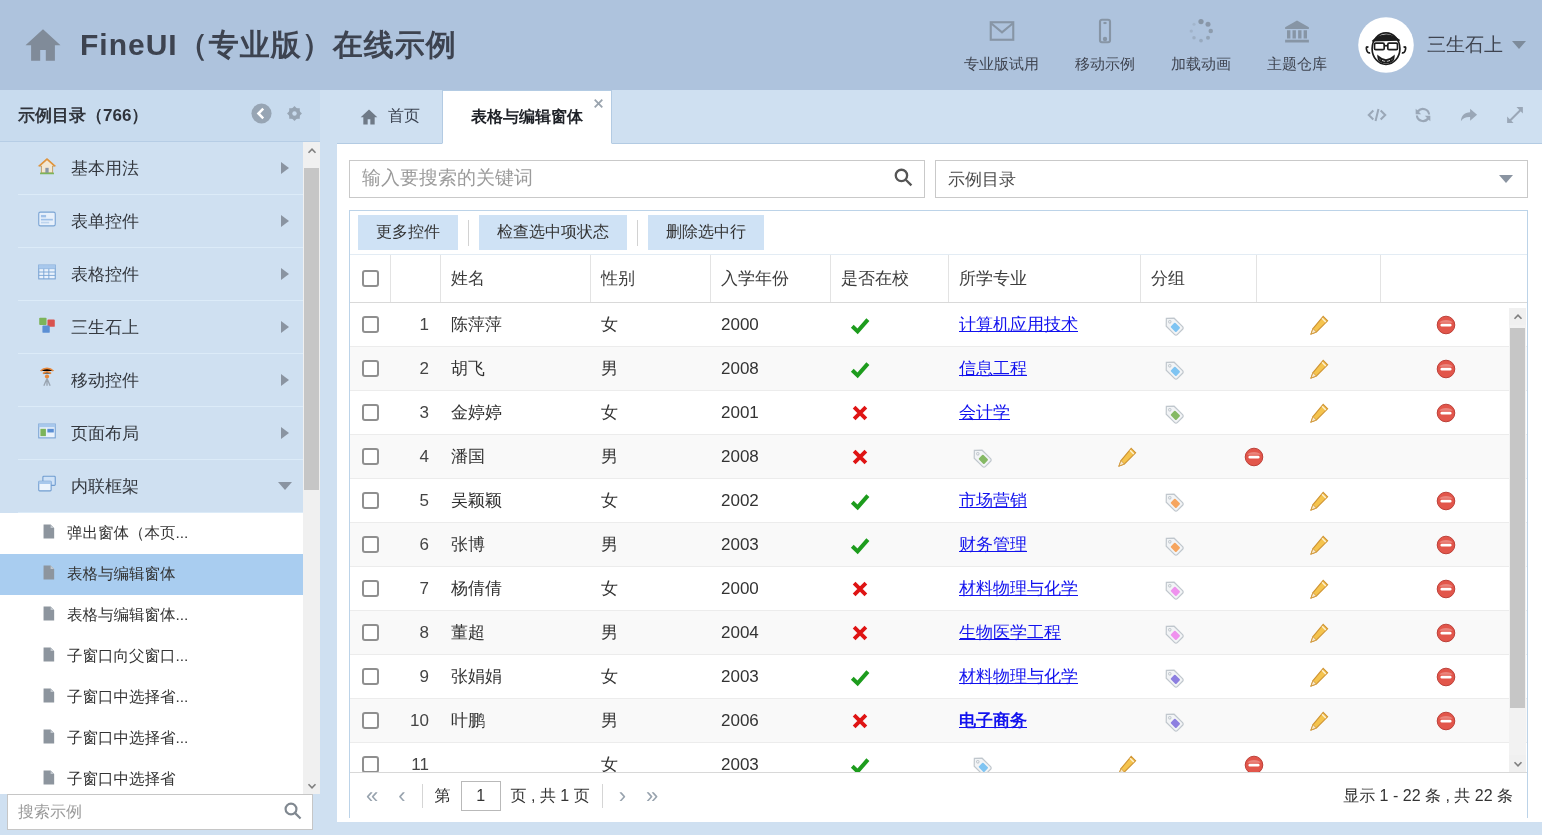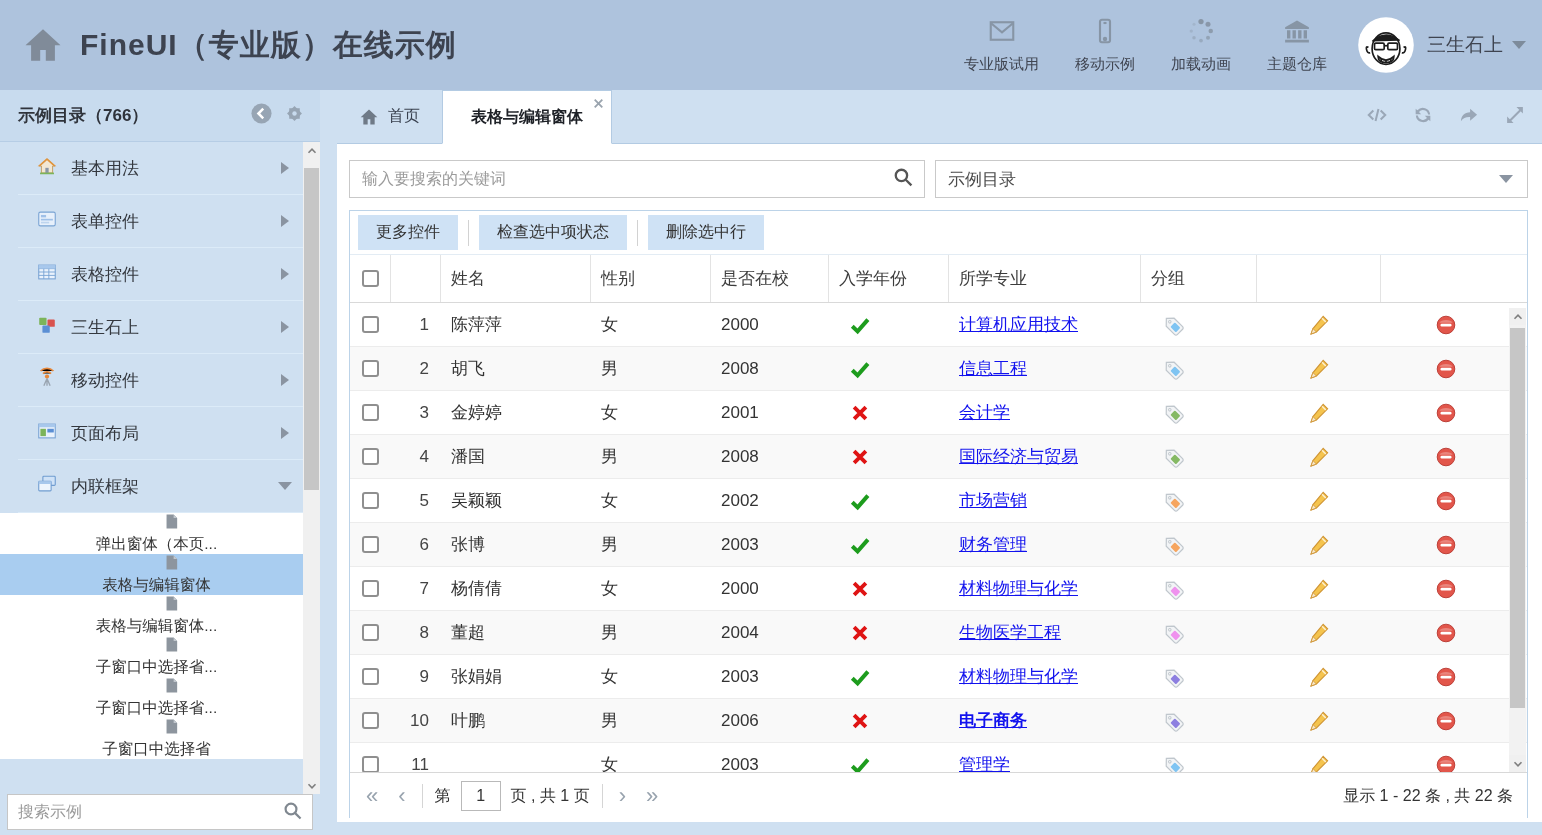--- a/index.html
+++ b/index.html
@@ -25,21 +25,21 @@
   .side-head { height:52px; display:flex; align-items:center; border-bottom:1px solid #b6cde5; background:#c8dbee; }
   .stitle { font-size:17px; font-weight:bold; color:#2f333b; margin-left:18px; white-space:nowrap; }
   .shicons { margin-left:auto; display:flex; gap:10px; margin-right:14px; align-items:center; }
   .shicons svg { width:23px; height:23px; cursor:pointer; }
   .side-list { position:absolute; top:52px; left:0; width:303px; bottom:41px; overflow:hidden; }
   .menu-item { height:53px; display:flex; align-items:center; border-bottom:1px solid #dcebf8; position:relative; cursor:pointer; background:#cfe0f1;margin-left:18px; }
   .menu-item svg.mi { width:22px; height:22px; margin-left:18px; flex:0 0 auto; }
   .menu-item .ml { font-size:17px; color:#34383f; margin-left:13px; white-space:nowrap; }
   .arr-right { position:absolute; right:14px; width:0; height:0; border-top:6px solid transparent; border-bottom:6px solid transparent; border-left:8px solid #8a94a1; }
   .arr-down  { position:absolute; right:11px; width:0; height:0; border-left:7px solid transparent; border-right:7px solid transparent; border-top:8px solid #8a94a1; }
-  .sub-item { height:41px; display:flex; align-items:center; background:#fff; cursor:pointer;flex-direction:column; }
+  .sub-item { height:41px; display:flex; align-items:center; background:#fff; cursor:pointer; }
   .sub-item.selected { background:#a9cdf0; }
   .sub-item svg { width:17px; height:17px; margin-left:40px; flex:0 0 auto; }
   .sub-item .sl { font-size:15.5px; color:#333; margin-left:10px; white-space:nowrap; }
   .side-scrollbar { position:absolute; top:52px; left:303px; width:17px; bottom:41px; background:#f0f0f0; }
   .sb-btn { position:absolute; left:0; width:17px; height:17px; display:flex; align-items:center; justify-content:center; background:#f0f0f0; cursor:pointer; }
   .sb-btn svg { width:12px; height:12px; }
   .sb-btn.up { top:0; } .sb-btn.down { bottom:0; }
   .sb-thumb { position:absolute; left:1px; width:15px; background:#c6c6c6; cursor:pointer; }
   .side-search { position:absolute; left:7px; bottom:5px; width:306px; height:36px; background:#fff; border:1px solid #c6c6c6; display:flex; align-items:center; }
   .side-search input { flex:1; border:none; outline:none; font-size:16px; color:#333; padding-left:10px; font-family:inherit; background:transparent; }
@@ -53,21 +53,21 @@
   .tab .tico { width:20px; height:20px; margin-right:9px; }
   .tab .tl { font-size:16px; color:#3a4250; white-space:nowrap; }
   .tab.active { background:#fff; border:1px solid #b3cbe3; border-bottom:1px solid #fff; margin-bottom:-1px; z-index:2; padding:0 28px; }
   .tab.active .tl { font-weight:bold; color:#1e2127; }
   .tab-close { position:absolute; top:5px; right:6px; width:13px; height:13px; cursor:pointer; }
   .tab-actions { margin-left:auto; display:flex; align-items:center; gap:24px; margin-right:16px; }
   .tab-actions svg { width:22px; height:22px; cursor:pointer; }
 
   .content { position:absolute; top:54px; left:0; width:1205px; height:678px; background:#fff; }
   .kw-box { position:absolute; left:12px; top:16px; width:576px; height:38px; border:1px solid #c9c9c9; display:flex; align-items:center; background:#fff; }
-  .kw-box input { flex:1; border:none; outline:none; font-size:16px; color:#4c1d95; padding-left:12px; font-family:Liberation Sans, sans-serif; }
+  .kw-box input { flex:1; border:none; outline:none; font-size:19px; color:#4c1d95; padding-left:12px; font-family:Liberation Mono, monospace; }
   .kw-box input::placeholder { color:#9b9b9b; }
   .kw-box svg { width:22px; height:22px; margin-right:10px; }
   .filter-box { position:absolute; left:598px; top:16px; width:593px; height:38px; border:1px solid #c9c9c9; display:flex; align-items:center; background:#fff; cursor:pointer; }
   .filter-box .fv { font-size:17px; color:#4a4a4a; margin-left:12px; }
   .fcaret { margin-left:auto; margin-right:14px; width:0; height:0; border-left:7px solid transparent; border-right:7px solid transparent; border-top:8px solid #8a94a1; }
 
   .panel { position:absolute; left:12px; top:66px; width:1179px; height:608px; border:1px solid #bcd3e8; background:#fff; }
   .ptoolbar { position:absolute; top:0; left:0; right:0; height:44px; border-bottom:1px solid #e3ecf4; display:flex; align-items:center; padding-left:8px; }
   .pbtn { height:35px; background:#cfe2f5; border:none; font-size:16px; color:#333; padding:0 18px; cursor:pointer; font-family:inherit; white-space:nowrap; }
   .pdiv { width:1px; height:26px; background:#d2d2d2; margin:0 10px; }
@@ -267,20 +267,27 @@
                 <path d="M15 2l5 5.2h-5z" fill="#c2c8ce"></path>
               </svg></span>
             <span class="sl">表格与编辑窗体</span>
           </div>
           <div class="sub-item">
             <span><svg viewBox="0 0 24 24">
                 <path d="M5 2h10l5 5.2V22H5z" fill="#8d959e"></path>
                 <path d="M15 2l5 5.2h-5z" fill="#c2c8ce"></path>
               </svg></span>
             <span class="sl">表格与编辑窗体...</span>
+          </div>
+          <div class="sub-item">
+            <span><svg viewBox="0 0 24 24">
+                <path d="M5 2h10l5 5.2V22H5z" fill="#8d959e"></path>
+                <path d="M15 2l5 5.2h-5z" fill="#c2c8ce"></path>
+              </svg></span>
+            <span class="sl">子窗口向父窗口...</span>
           </div>
           <div class="sub-item">
             <span><svg viewBox="0 0 24 24">
                 <path d="M5 2h10l5 5.2V22H5z" fill="#8d959e"></path>
                 <path d="M15 2l5 5.2h-5z" fill="#c2c8ce"></path>
               </svg></span>
             <span class="sl">子窗口中选择省...</span>
           </div>
           <div class="sub-item">
             <span><svg viewBox="0 0 24 24">
@@ -373,22 +380,22 @@
             <span class="pdiv"></span>
             <button class="pbtn">删除选中行</button>
           </div>
         <div class="thead" id="thead">
             <div class="th center" style="width: 41px;">
               <span class="cb"></span>
             </div>
             <div class="th" style="width: 50px;"></div>
             <div class="th" style="width: 150px;">姓名</div>
             <div class="th" style="width: 120px;">性别</div>
+            <div class="th" style="width: 120px;">入学年份</div>
             <div class="th" style="width: 118px;">是否在校</div>
-            <div class="th" style="width: 120px;">入学年份</div>
             <div class="th" style="width: 192px;">所学专业</div>
             <div class="th" style="width: 116px;">分组</div>
             <div class="th" style="width: 124px;"></div>
             <div class="th" style="width: 129px; border-right: none;"></div>
           </div>
         <div class="tbody" id="tbody">
             <div class="tr">
               <div class="td cbx" style="width: 41px;">
                 <span class="cb"></span>
               </div>
@@ -514,23 +521,20 @@
               </div>
               <div class="td num" style="width: 50px;">4</div>
               <div class="td" style="width: 150px;">潘国</div>
               <div class="td" style="width: 120px;">男</div>
               <div class="td" style="width: 120px;">2008</div>
               <div class="td icon-left" style="width: 118px;">
                 <span class="ic22"><svg viewBox="0 0 24 24" fill="none">
                     <path d="M5.6 5.6l12.8 12.8M18.4 5.6 5.6 18.4" stroke="#df1414" stroke-width="4.2"></path>
                   </svg></span>
               </div>
-              <div class="td" style="width: 192px;">
-                <span class="major-link">国际经济与贸易</span>
-              </div>
               <div class="td tag-left" style="width: 116px;">
                 <span class="ic24"><svg viewBox="0 0 24 24">
                     <g transform="rotate(45 12 12)">
                       <path d="M2.6 12 8 6.4h12a1.8 1.8 0 0 1 1.8 1.8v7.6a1.8 1.8 0 0 1-1.8 1.8H8z" fill="#f2f4f6" stroke="#c0c7cd" stroke-width="1.2"></path>
                       <circle cx="7.5" cy="12" r="1.2" fill="#fff" stroke="#c0c7cd"></circle>
                       <rect x="11.4" y="8.8" width="7.8" height="6.4" rx="1" fill="#85b964"></rect>
                     </g>
                   </svg></span>
               </div>
               <div class="td center" style="width: 124px;">
@@ -793,23 +797,20 @@
                 <span class="cb"></span>
               </div>
               <div class="td num" style="width: 50px;">11</div>
               <div class="td" style="width: 150px;"></div>
               <div class="td" style="width: 120px;">女</div>
               <div class="td" style="width: 120px;">2003</div>
               <div class="td icon-left" style="width: 118px;">
                 <span class="ic22"><svg viewBox="0 0 24 24" fill="none">
                     <path d="M3.6 13.4 9.4 19 20.6 6.2" stroke="#1d9c1d" stroke-width="4.4"></path>
                   </svg></span>
-              </div>
-              <div class="td" style="width: 192px;">
-                <span class="major-link">管理学</span>
               </div>
               <div class="td tag-left" style="width: 116px;">
                 <span class="ic24"><svg viewBox="0 0 24 24">
                     <g transform="rotate(45 12 12)">
                       <path d="M2.6 12 8 6.4h12a1.8 1.8 0 0 1 1.8 1.8v7.6a1.8 1.8 0 0 1-1.8 1.8H8z" fill="#f2f4f6" stroke="#c0c7cd" stroke-width="1.2"></path>
                       <circle cx="7.5" cy="12" r="1.2" fill="#fff" stroke="#c0c7cd"></circle>
                       <rect x="11.4" y="8.8" width="7.8" height="6.4" rx="1" fill="#7fc4f2"></rect>
                     </g>
                   </svg></span>
               </div>

